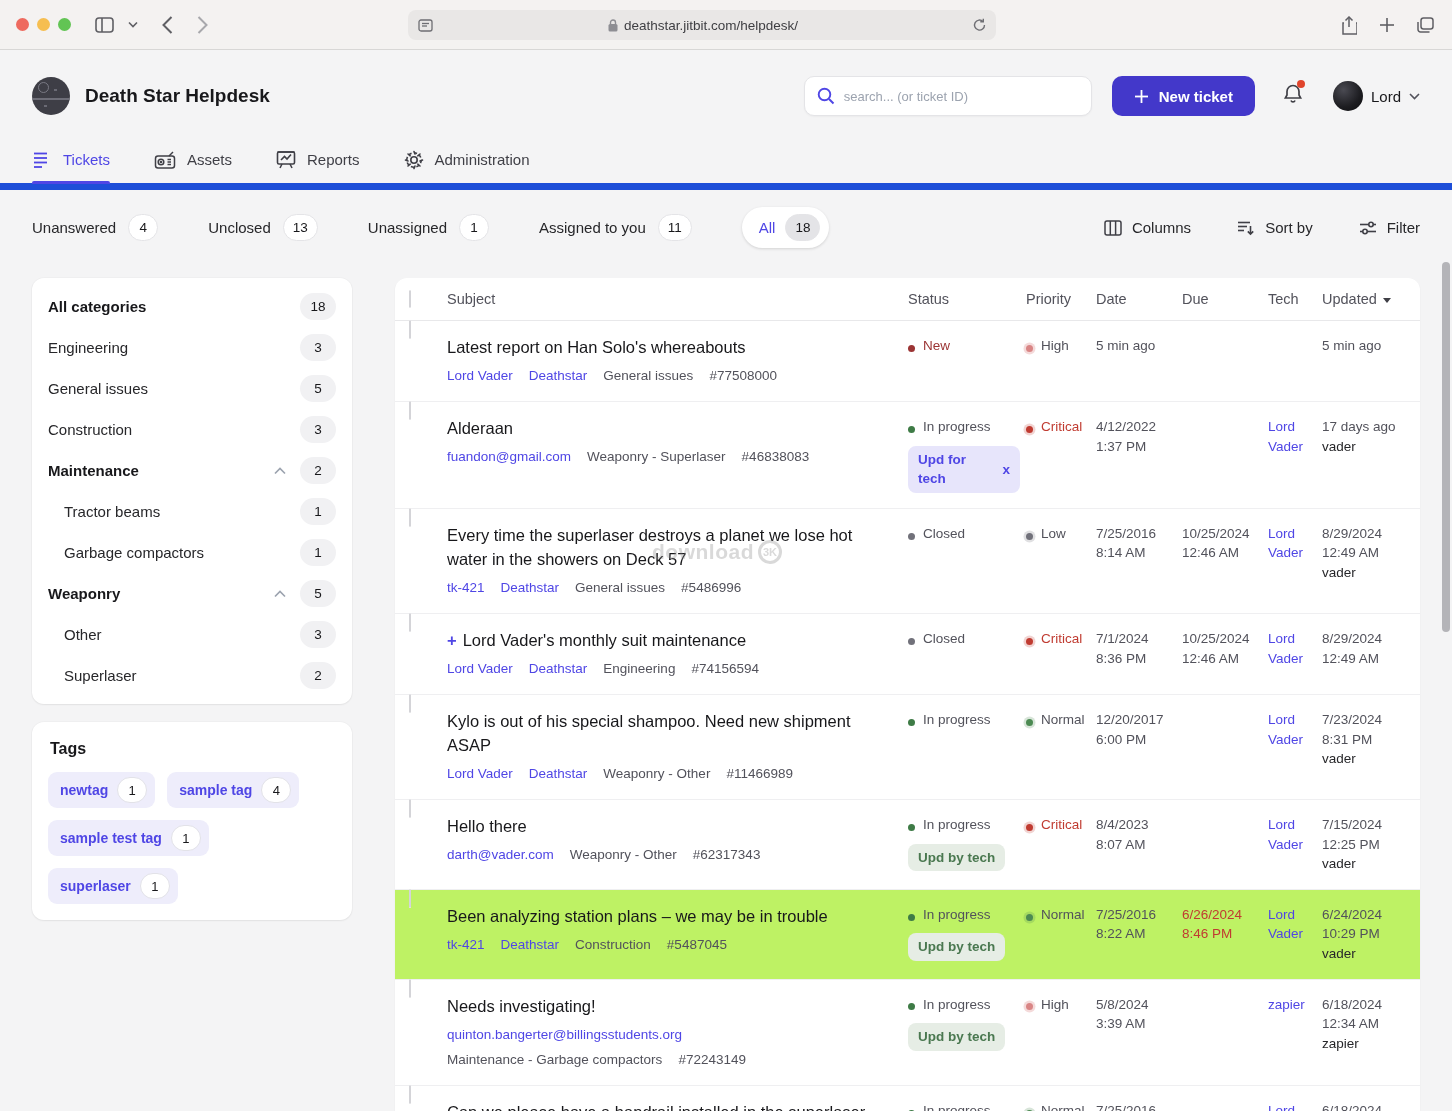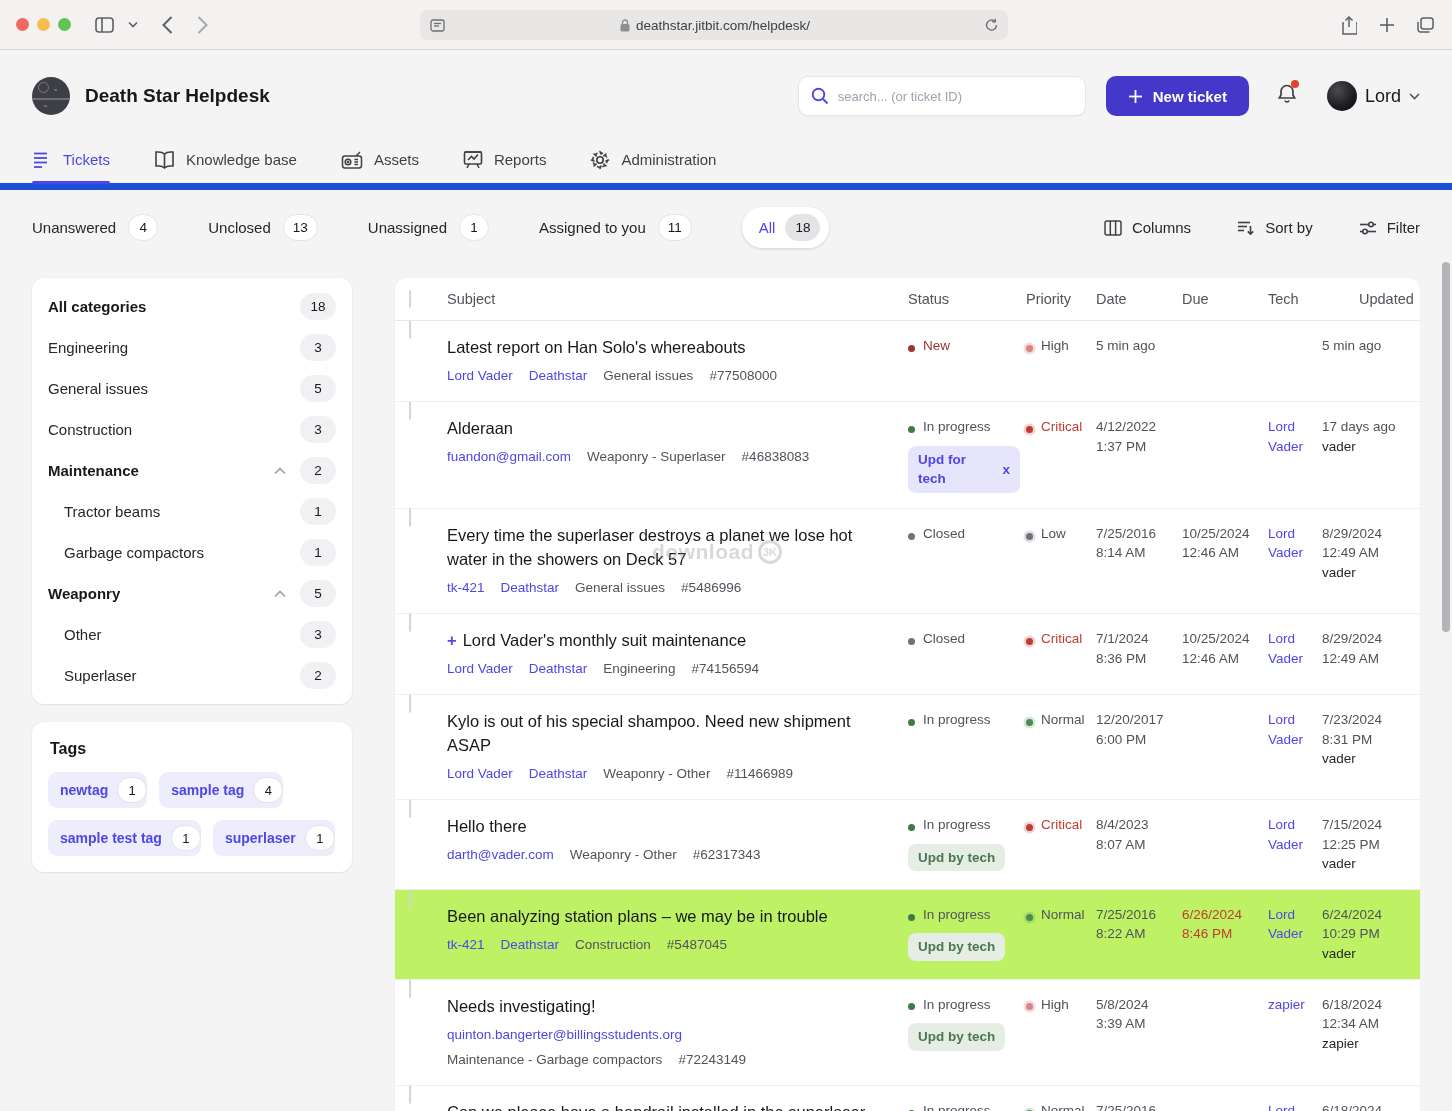--- a/index.html
+++ b/index.html
@@ -7,21 +7,21 @@
   body { background:#F4F4F5; position:relative; }
   a { text-decoration:none; cursor:pointer; }
 
   
   .chrome { height:50px; background:#F4F2F1; border-bottom:1px solid #D8D7D6; display:flex; align-items:center; padding:0 16px; position:relative; }
   .traffic { display:flex; gap:8px; align-items:center; }
   .tl { width:13px; height:13px; border-radius:50%; }
   .tl-red { background:#EE6A5F; } .tl-yellow { background:#F6BE50; } .tl-green { background:#62C454; }
   .chrome-icons { display:flex; align-items:center; gap:14px; margin-left:24px; color:#5F5F64; }
   .chrome svg { display:block; }
-  .urlbar { position:absolute; left:420px; top:10px; width:588px; height:30px; background:#E9E7E6; border-radius:8px; display:flex; align-items:center; padding:0 10px; }
+  .urlbar { position:absolute; left:408px; top:10px; width:588px; height:30px; background:#E9E7E6; border-radius:8px; display:flex; align-items:center; padding:0 10px; }
   .urlbar .reader { color:#6E6E73; }
   .url-center { flex:1; display:flex; align-items:center; justify-content:center; gap:6px; color:#3E3E42; font-size:13.5px; }
   .chrome-right { position:absolute; right:18px; top:0; height:50px; display:flex; align-items:center; gap:22px; color:#5F5F64; }
 
   
   .app-header { display:flex; align-items:center; padding:26px 32px 22px 32px; }
   .logo { width:38px; height:38px; border-radius:50%; background:#3E3E46; position:relative; overflow:hidden; flex:0 0 auto; }
   .logo .dish { position:absolute; left:6px; top:5px; width:11px; height:11px; border-radius:50%; border:1.5px solid #7A7A84; }
   .logo .equator { position:absolute; left:0; top:21px; width:100%; height:1.5px; background:#7A7A84; opacity:.8; }
   .logo .spec1,.logo .spec2 { position:absolute; width:3px; height:2px; background:#6A6A74; }
@@ -29,21 +29,21 @@
   .app-title { font-size:19px; font-weight:700; color:#18181B; margin-left:15px; }
   .header-right { margin-left:auto; display:flex; align-items:center; }
   .searchbox { width:288px; height:40px; background:#FFFFFF; border:1px solid #E4E4E7; border-radius:10px; display:flex; align-items:center; padding:0 12px; gap:9px; box-shadow:0 1px 2px rgba(0,0,0,.04); }
   .searchbox input { border:none; outline:none; flex:1; font-size:13px; color:#18181B; font-family:Liberation Sans, sans-serif; background:transparent; }
   .searchbox input::placeholder { color:#9CA3AF; }
   .btn-new { margin-left:20px; height:40px; padding:0 22px; background:#4338CA; color:#fff; border:none; border-radius:10px; font-size:15px; font-weight:600; display:flex; align-items:center; gap:10px; cursor:pointer; font-family:"Liberation Sans",sans-serif; }
   .bell-wrap { margin-left:28px; position:relative; cursor:pointer; }
   .bell-dot { position:absolute; right:-2px; top:-3px; width:8px; height:8px; border-radius:50%; background:#E0442C; }
   .user-chip { margin-left:30px; display:flex; align-items:center; gap:8px; cursor:pointer; }
   .avatar { width:30px; height:30px; border-radius:50%; background:radial-gradient(circle at 35% 30%, #4A4A52 0%, #1C1C20 60%, #0C0C0E 100%); }
-  .user-name { font-size:18px; color:#18181B; }
+  .user-name { font-size:15px; color:#18181B; }
 
   
   .navbar { display:flex; align-items:stretch; gap:44px; padding:0 32px; border-bottom:7px solid #1d4ed8; height:52px; }
   .nav-tab { display:flex; align-items:center; gap:11px; font-size:15px; color:#3F3F46; position:relative; cursor:pointer; padding-bottom:2px; }
   .nav-tab svg { color:#3F3F46; }
   .nav-tab.active { color:#4F46E5; }
   .nav-tab.active svg { color:#4F46E5; }
   .nav-tab.active::after { content:""; position:absolute; left:0; right:0; bottom:-1px; height:3px; background:#4F46E5; border-radius:2px 2px 0 0; }
 
   
@@ -64,30 +64,30 @@
   .cat-item { display:flex; align-items:center; padding:7px 16px; font-size:15px; color:#27272A; cursor:pointer; min-height:40px; }
   .cat-item .clabel { flex:1; }
   .cat-item.bold .clabel { font-weight:700; color:#18181B; }
   .cat-item.child { padding-left:32px; }
   .cat-count { background:#F1F1F3; border-radius:999px; min-width:36px; height:27px; display:flex; align-items:center; justify-content:center; font-size:13.5px; color:#18181B; padding:0 10px; }
   .chev-up { color:#9CA3AF; margin-right:14px; display:flex; }
 
   .tags-card { margin-top:18px; padding:18px 16px 16px 16px; }
   .tags-title { font-size:16px; font-weight:700; color:#18181B; margin-bottom:14px; padding-left:2px; }
   .tag-grid { display:flex; flex-wrap:wrap; gap:12px; }
-  .tag-chip { background:#EEEDFB; border-radius:9px; padding:5px 0 5px 12px; display:inline-flex; align-items:center; gap:9px; cursor:pointer; }
+  .tag-chip { background:#EEEDFB; border-radius:9px; padding:5px 8px 5px 12px; display:inline-flex; align-items:center; gap:9px; cursor:pointer; }
   .tag-label { color:#4F46E5; font-size:14px; font-weight:600; }
   .tag-count { background:#fff; border:1px solid #E2E2E8; border-radius:999px; min-width:30px; height:26px; display:flex; align-items:center; justify-content:center; font-size:13px; color:#18181B; padding:0 8px; }
 
   
   .table-card { flex:1; background:#fff; border-radius:12px 12px 0 0; box-shadow:0 1px 2px rgba(0,0,0,.06); min-height:826px; overflow:hidden; }
   .tgrid { display:grid; grid-template-columns:36px minmax(0,1fr) 112px 64px 80px 80px 48px 88px; column-gap:6px; padding:0 10px 0 10px; align-items:start; }
   .thead { border-bottom:1px solid #E8E8EA; }
   .thead > div { font-size:14.5px; color:#52525B; padding:13px 0; }
-  .th-updated { display:flex; align-items:center; gap:6px; cursor:pointer;margin-left:37px; }
+  .th-updated { display:flex; align-items:center; gap:6px; cursor:pointer; }
   .sort-caret { width:0; height:0; border-left:4.5px solid transparent; border-right:4.5px solid transparent; border-top:5.5px solid #3F3F46; margin-top:2px; }
   .cb { width:18px; height:18px; border:1.5px solid #D4D4D8; border-radius:5px; background:#fff; margin:14px 0 0 4px; cursor:pointer; }
   .thead .cb { margin-top:14px; }
   .trow { border-bottom:1px solid #EFEFF1; }
   .trow.highlight { background:#bef264; }
   .trow > div { padding-top:15px; padding-bottom:15px; }
   .trow .cb-cell { padding-top:0; padding-bottom:0; }
   .subj-cell { padding-right:14px; }
   .t-title { font-size:16.5px; color:#18181B; font-weight:500; line-height:1.45; cursor:pointer; }
   .t-prefix { color:#4F46E5; margin-right:6px; font-weight:600; }
@@ -243,27 +243,20 @@
   <div class="nav-tab active">
     <svg width="20" height="18" viewBox="0 0 20 18" fill="none" stroke="currentColor" stroke-width="1.8">
         <line x1="2" y1="2.5" x2="15" y2="2.5"></line>
         <line x1="2" y1="7" x2="15" y2="7"></line>
         <line x1="2" y1="11.5" x2="15" y2="11.5"></line>
         <line x1="2" y1="16" x2="10" y2="16"></line>
       </svg>
     <span>Tickets</span>
   </div>
   <div class="nav-tab">
-    <svg width="21" height="18" viewBox="0 0 21 18" fill="none" stroke="currentColor" stroke-width="1.6">
-        <path d="M10.5 3 C9 1.5 6.5 1 4.5 1 H2 V15 h3 c2 0 4 .5 5.5 2 c1.5-1.5 3.5-2 5.5-2 h3 V1 h-2.5 c-2 0-4.5 .5-6 2 Z"></path>
-        <line x1="10.5" y1="3" x2="10.5" y2="17"></line>
-      </svg>
-    <span>Knowledge base</span>
-  </div>
-  <div class="nav-tab">
     <svg width="22" height="18" viewBox="0 0 22 18" fill="none" stroke="currentColor" stroke-width="1.5">
         <rect x="1.5" y="5" width="19" height="12" rx="2.5"></rect>
         <line x1="15" y1="5" x2="19" y2="1"></line>
         <circle cx="7" cy="11" r="2.8"></circle>
         <circle cx="7" cy="11" r="0.6" fill="currentColor"></circle>
         <line x1="13.5" y1="8.5" x2="17" y2="8.5"></line>
         <line x1="13.5" y1="11" x2="17" y2="11"></line>
         <line x1="13.5" y1="13.5" x2="17" y2="13.5"></line>
       </svg>
     <span>Assets</span>

